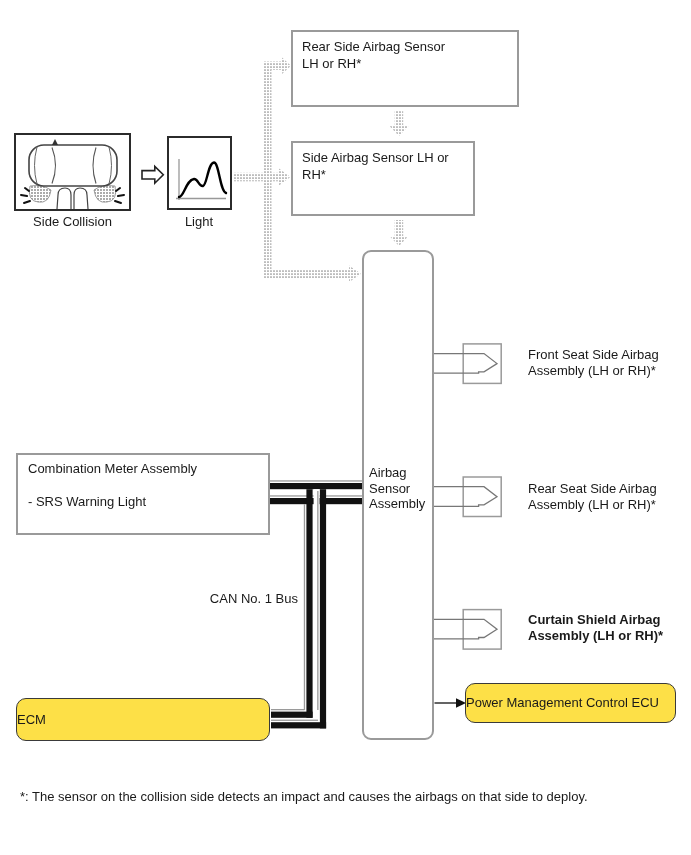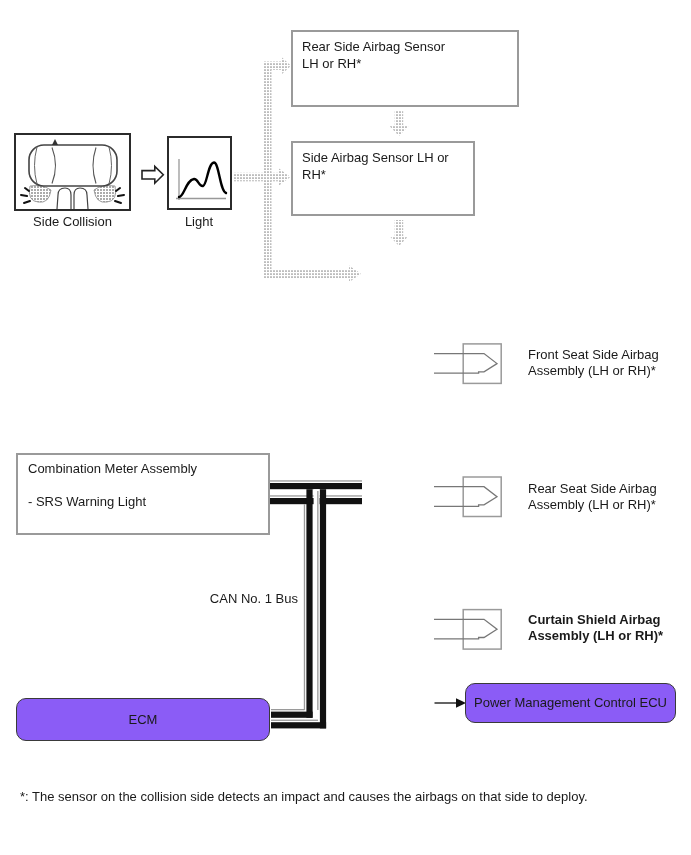--- a/index.html
+++ b/index.html
@@ -6,22 +6,22 @@
   #canvas{
     position:relative;width:691px;height:855px;background:#ffffff;
     font-family:"Liberation Sans",sans-serif;color:#1a1a1a;overflow:hidden;
   }
   .abs{position:absolute;}
   .label{font-size:13px;line-height:15.5px;white-space:pre-line;}
   .center{text-align:center;}
   
   .gbox{border:2px solid #9a9a9a;background:#fff;box-sizing:border-box;}
   .dbox{border:2px solid #2b2b2b;background:#fff;box-sizing:border-box;}
-  .rbox{border:1.5px solid #3a3a3a;border-radius:10px;background:#8b5cf6;box-sizing:border-box;
-        display:flex;align-items:center;justify-content:center;}
+  .rbox{border:1.5px solid #3a3a3a;border-radius:10px;background:#fde047;box-sizing:border-box;
+        display:flex;align-items:center;justify-content:flex-start;}
   #airbag-box{border:2px solid #9a9a9a;border-radius:9px;background:#fff;box-sizing:border-box;}
   #rear-sensor-box .label, #side-sensor-box .label{line-height:17px;}
   #combination-box .label{line-height:16px;}
   svg{display:block;}
   #overlay{position:absolute;left:0;top:0;pointer-events:none;}
 </style>
 </head>
 <body>
 
 <div id="canvas">
@@ -134,20 +134,25 @@
 
   <div class="abs gbox" id="rear-sensor-box" style="left:291px;top:30px;width:228px;height:77px;">
     <div class="label" style="margin:6px 0 0 9px;">Rear Side Airbag Sensor
 LH or RH*</div>
   </div>
 
   <div class="abs gbox" id="side-sensor-box" style="left:291px;top:141px;width:184px;height:75px;">
     <div class="label" style="margin:6px 0 0 9px;">Side Airbag Sensor LH or RH*</div>
   </div>
 
+  <div class="abs" id="airbag-box" style="left:362px;top:250px;width:72px;height:490px;">
+    <div class="label" style="position:absolute;left:5px;top:213px;">Airbag
+Sensor
+Assembly</div>
+  </div>
 
   <div class="abs gbox" id="combination-box" style="left:16px;top:453px;width:254px;height:82px;">
     <div class="label" style="margin:6px 0 0 10px;">Combination Meter Assembly</div>
     <div class="label" style="margin:17px 0 0 10px;">- SRS Warning Light</div>
   </div>
 
   <div class="abs rbox" id="ecm-box" style="left:16px;top:698px;width:254px;height:43px;">
     <div class="label">ECM</div>
   </div>
 

